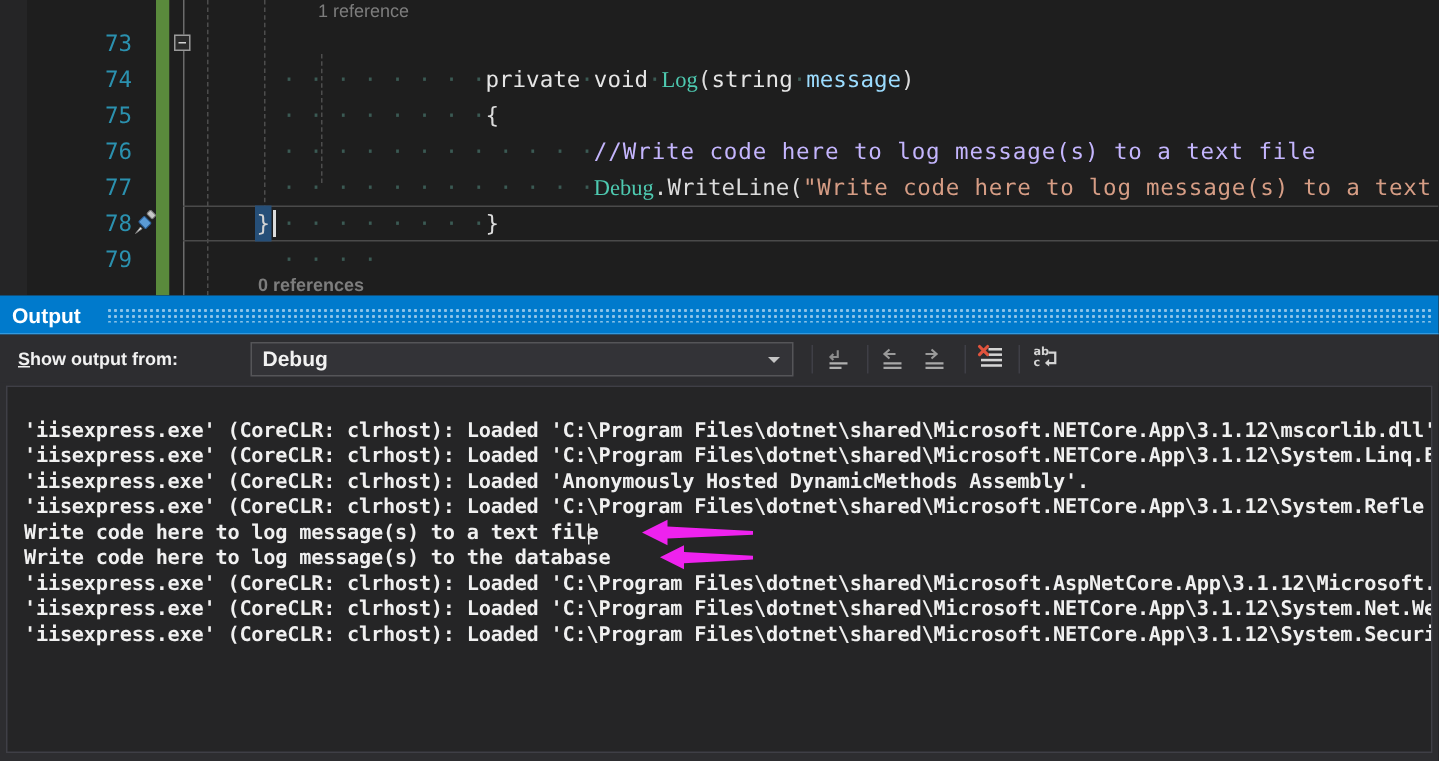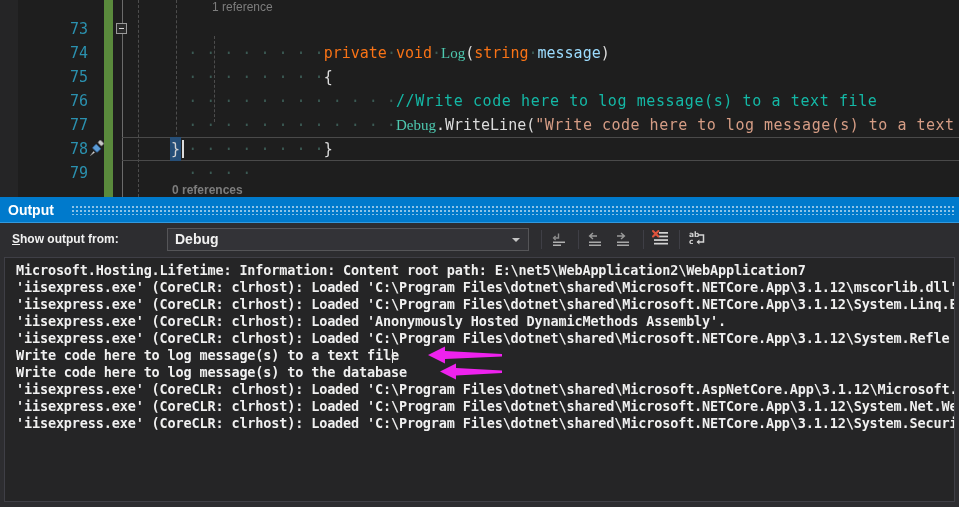--- a/index.html
+++ b/index.html
@@ -78,25 +78,25 @@
     line-height: 24px;
   }
   .codetext {
     position: absolute;
     left: 134px;
     font-family: "DejaVu Sans Mono", monospace;
     font-size: 15px;
     line-height: 24px;
     white-space: pre;
   }
-  .c-kw   { color: #f97316; }
+  .c-kw   { color: #e5e5e5; }
   .c-type { color: #4ec9b0; font-family: Liberation Serif, serif; }
   .c-id   { color: #9cdcfe; }
   .c-plain{ color: #dcdcdc; }
-  .c-cmt  { color: #14b8a6; }
+  .c-cmt  { color: #c4b5fd; }
   .c-str  { color: #d69d85; }
   .c-dot  { color: #3b5a54; }
   .c-lens { color: #7d7d7d; font-family: "Liberation Sans", sans-serif; font-size: 12px; }
 
   .iguide {
     position: absolute;
     width: 1px;
     background: transparent;
     border-left: 1px dashed #6b6b6b;
     opacity: .62;
@@ -410,21 +410,20 @@
       <svg width="24" height="23" viewBox="0 0 24 23">
         <text x="3" y="8.5" font-family="DejaVu Sans, sans-serif" font-size="7.5" fill="#d4d4d4">ab</text>
         <text x="3" y="16" font-family="DejaVu Sans, sans-serif" font-size="7.5" fill="#d4d4d4">c</text>
         <path d="M13 7 L17.5 7 L17.5 14 L11.5 14" fill="none" stroke="#d4d4d4" stroke-width="1.5"></path>
         <path d="M13.4 11.4 L10.6 14 L13.4 16.4 Z" fill="#d4d4d4"></path>
       </svg>
     </div>
   </div>
 
   <div class="out-textwrap">
-    <div class="out-line" style="top:4px;">Microsoft.Hosting.Lifetime: Information: Content root path: E:\net5\WebApplication2\WebApplication7</div>
     <div class="out-line" style="top:21px;">'iisexpress.exe' (CoreCLR: clrhost): Loaded 'C:\Program Files\dotnet\shared\Microsoft.NETCore.App\3.1.12\mscorlib.dll'</div>
     <div class="out-line" style="top:38px;">'iisexpress.exe' (CoreCLR: clrhost): Loaded 'C:\Program Files\dotnet\shared\Microsoft.NETCore.App\3.1.12\System.Linq.E</div>
     <div class="out-line" style="top:55px;">'iisexpress.exe' (CoreCLR: clrhost): Loaded 'Anonymously Hosted DynamicMethods Assembly'.</div>
     <div class="out-line" style="top:72px;">'iisexpress.exe' (CoreCLR: clrhost): Loaded 'C:\Program Files\dotnet\shared\Microsoft.NETCore.App\3.1.12\System.Refle</div>
     <div class="out-line" style="top:89px;">Write code here to log message(s) to a text file</div>
     <div class="out-caret" style="left:387px; top:91px;"></div>
     <div class="out-line" style="top:106px;text-align:center;">Write code here to log message(s) to the database</div>
     <div class="out-line" style="top:123px;">'iisexpress.exe' (CoreCLR: clrhost): Loaded 'C:\Program Files\dotnet\shared\Microsoft.AspNetCore.App\3.1.12\Microsoft.</div>
     <div class="out-line" style="top:140px;">'iisexpress.exe' (CoreCLR: clrhost): Loaded 'C:\Program Files\dotnet\shared\Microsoft.NETCore.App\3.1.12\System.Net.We</div>
     <div class="out-line" style="top:157px;">'iisexpress.exe' (CoreCLR: clrhost): Loaded 'C:\Program Files\dotnet\shared\Microsoft.NETCore.App\3.1.12\System.Securi</div>

